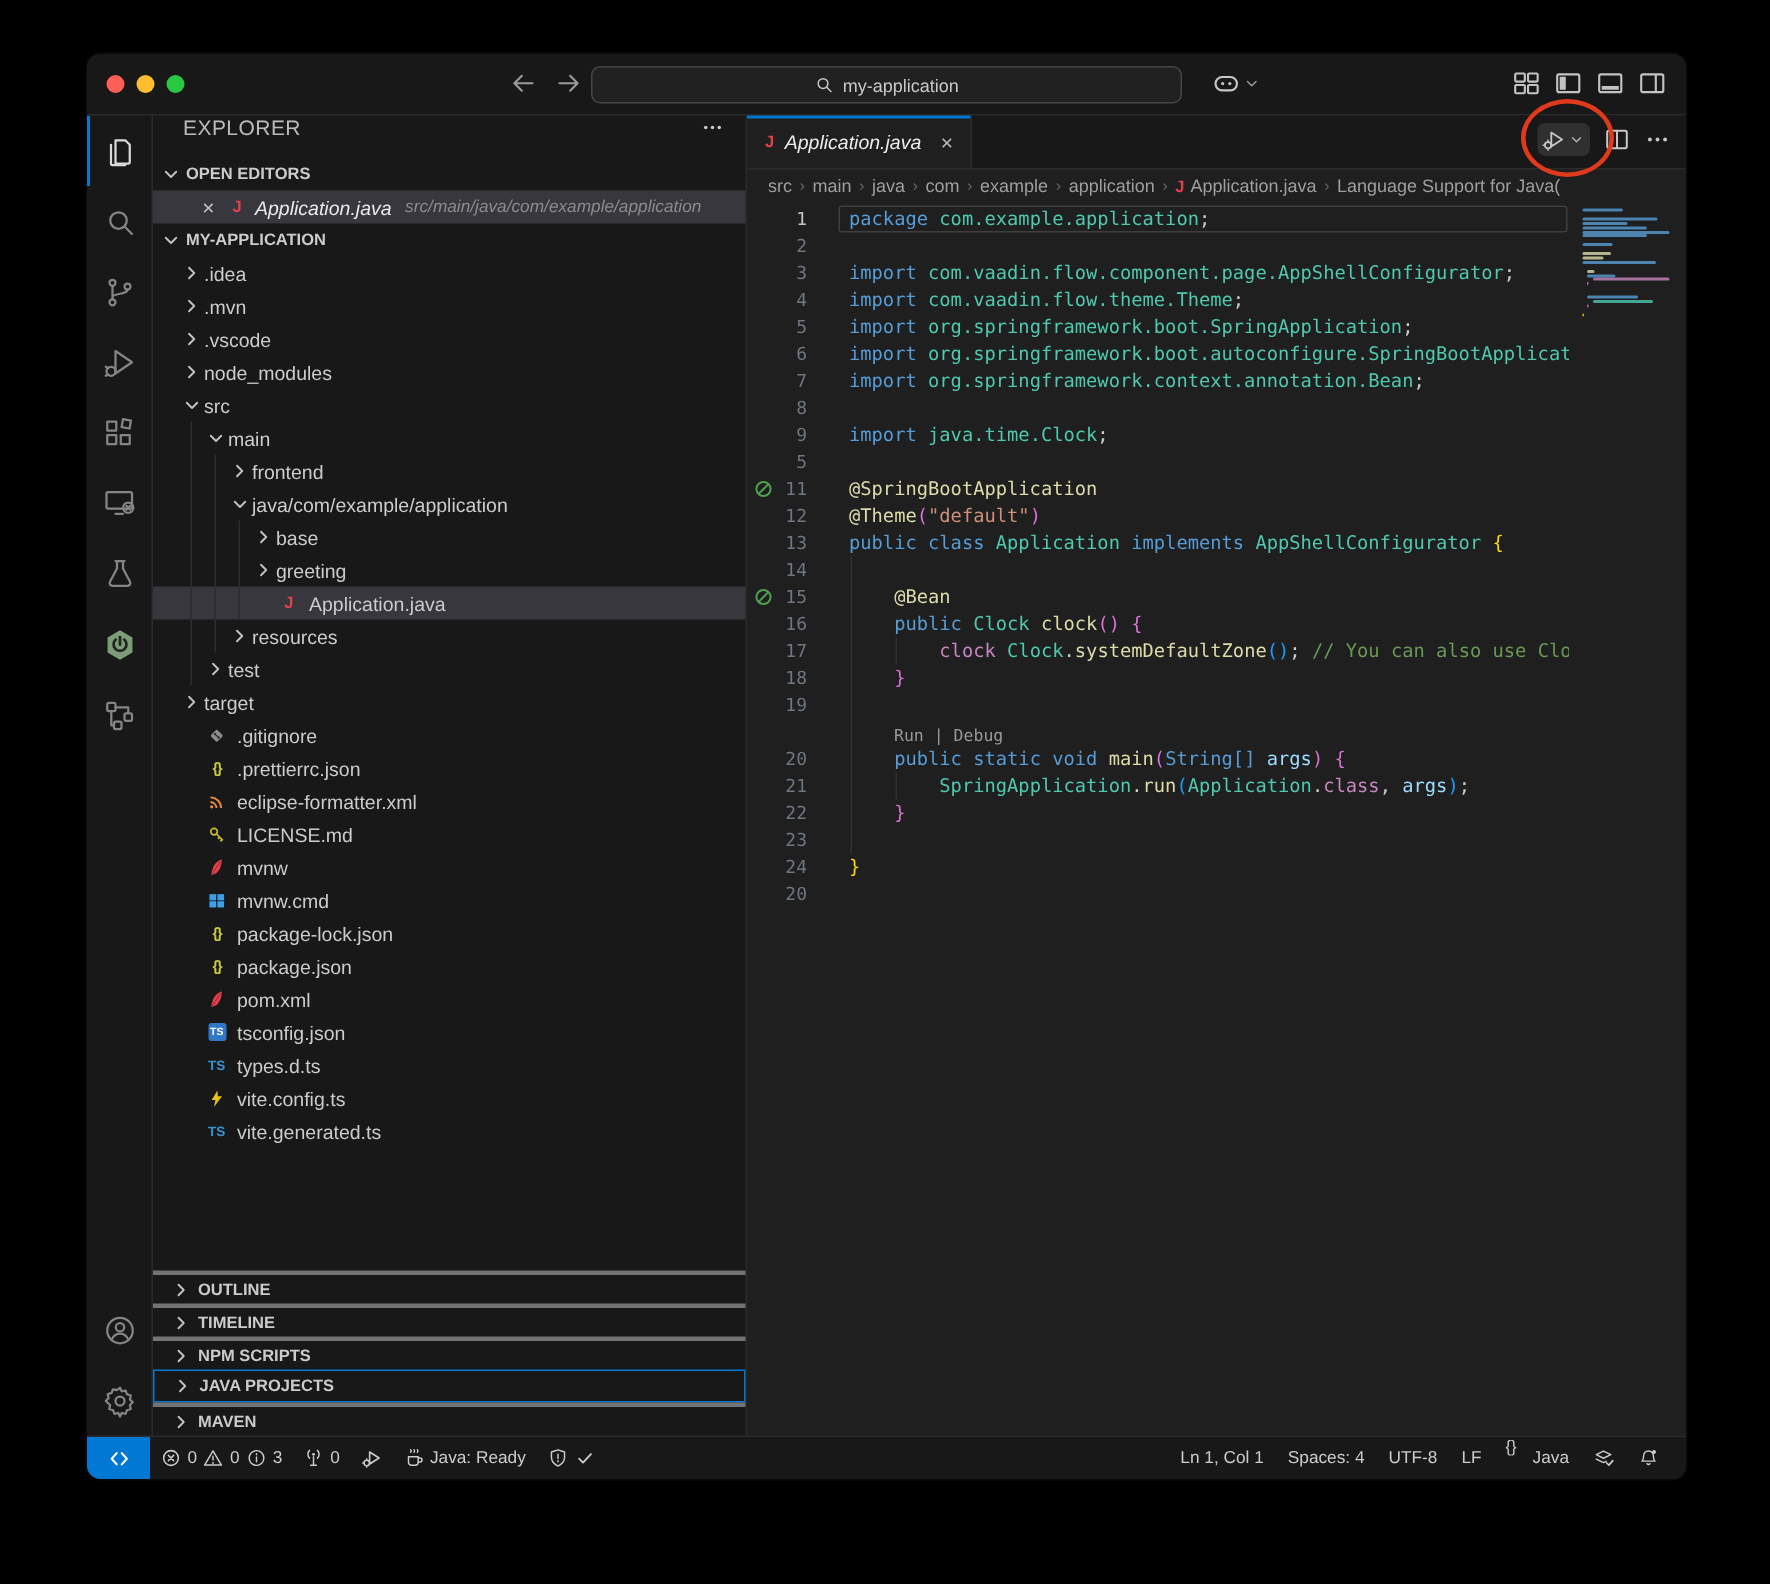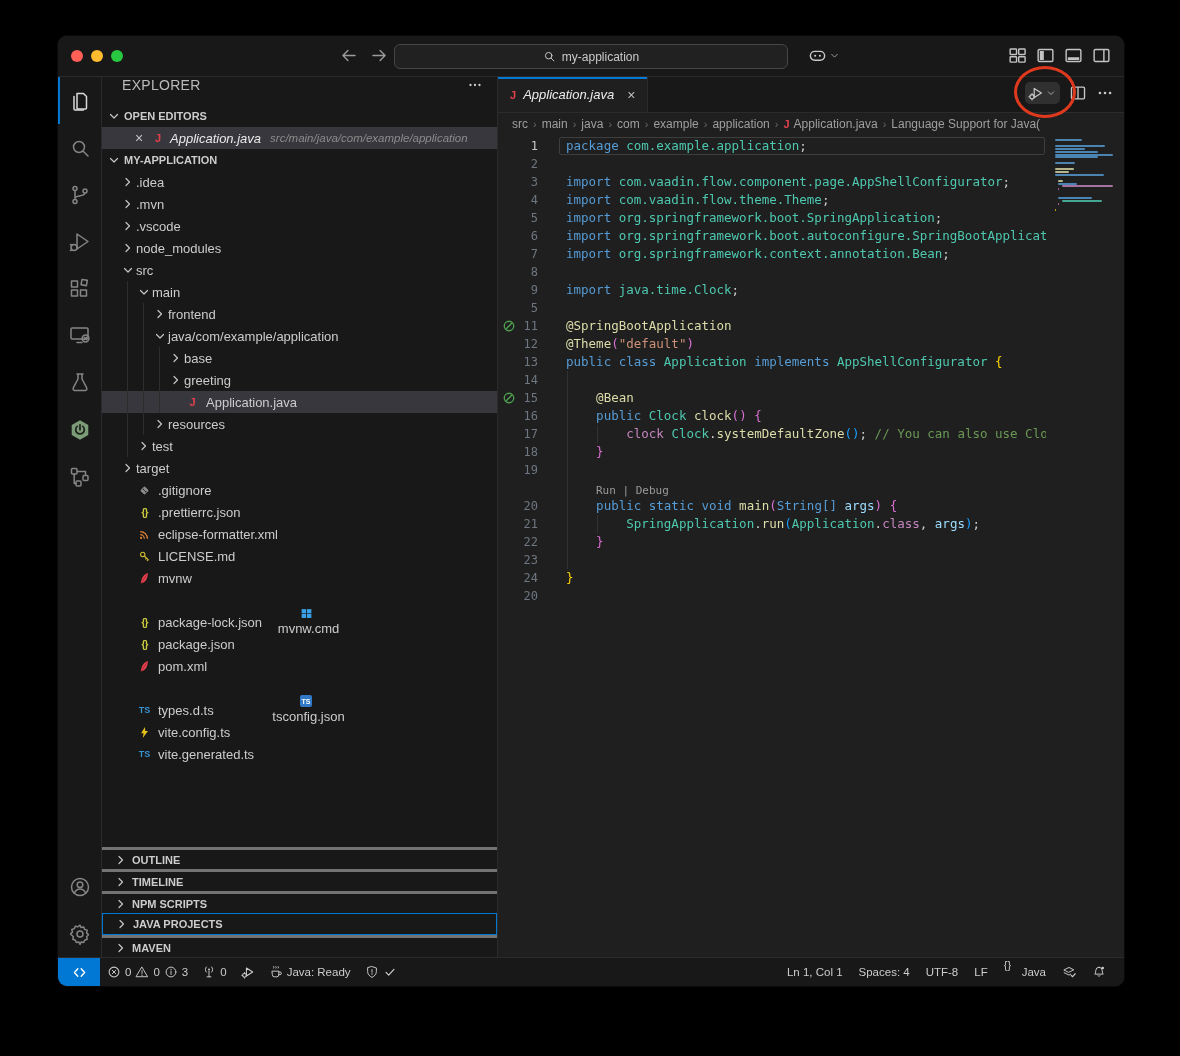--- a/index.html
+++ b/index.html
@@ -500,21 +500,21 @@
           <div class="tree-row" style="padding-left: 18px;">
             <span class="ic chev"></span>
             <span class="ficon">
               <svg viewBox="0 0 16 16">
                 <path d="M11.8 1.3C6.6 3.4 4.4 7.2 3.4 14c4.7-.6 8.2-3.8 8.8-12.5z" fill="#e2404b"></path>
                 <path d="M4 13.4l7-10.5" stroke="#9c2630" stroke-width=".8"></path>
               </svg>
             </span>
             <span>mvnw</span>
           </div>
-          <div class="tree-row" style="padding-left: 18px; flex-direction: column;">
+          <div class="tree-row" style="padding-left: 18px;">
             <span class="ic chev"></span>
             <span class="ficon">
               <svg viewBox="0 0 16 16" fill="#3aa0e8">
                 <rect x="2" y="2.6" width="5.5" height="5.1"></rect>
                 <rect x="8.5" y="2.6" width="5.5" height="5.1"></rect>
                 <rect x="2" y="8.4" width="5.5" height="5.1"></rect>
                 <rect x="8.5" y="8.4" width="5.5" height="5.1"></rect>
               </svg>
             </span>
             <span>mvnw.cmd</span>
@@ -536,21 +536,21 @@
           <div class="tree-row" style="padding-left: 18px;">
             <span class="ic chev"></span>
             <span class="ficon">
               <svg viewBox="0 0 16 16">
                 <path d="M11.8 1.3C6.6 3.4 4.4 7.2 3.4 14c4.7-.6 8.2-3.8 8.8-12.5z" fill="#e2404b"></path>
                 <path d="M4 13.4l7-10.5" stroke="#9c2630" stroke-width=".8"></path>
               </svg>
             </span>
             <span>pom.xml</span>
           </div>
-          <div class="tree-row" style="padding-left: 18px; flex-direction: column;">
+          <div class="tree-row" style="padding-left: 18px;">
             <span class="ic chev"></span>
             <span class="ficon">
               <span class="ts-badge">TS</span>
             </span>
             <span>tsconfig.json</span>
           </div>
           <div class="tree-row" style="padding-left: 18px;">
             <span class="ic chev"></span>
             <span class="ficon">
               <span class="ts-letters">TS</span>

